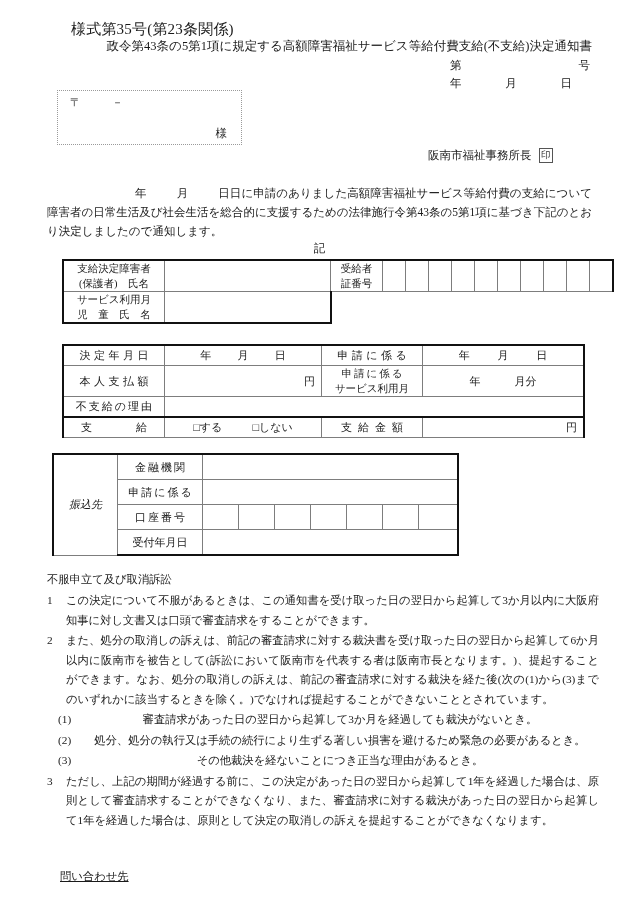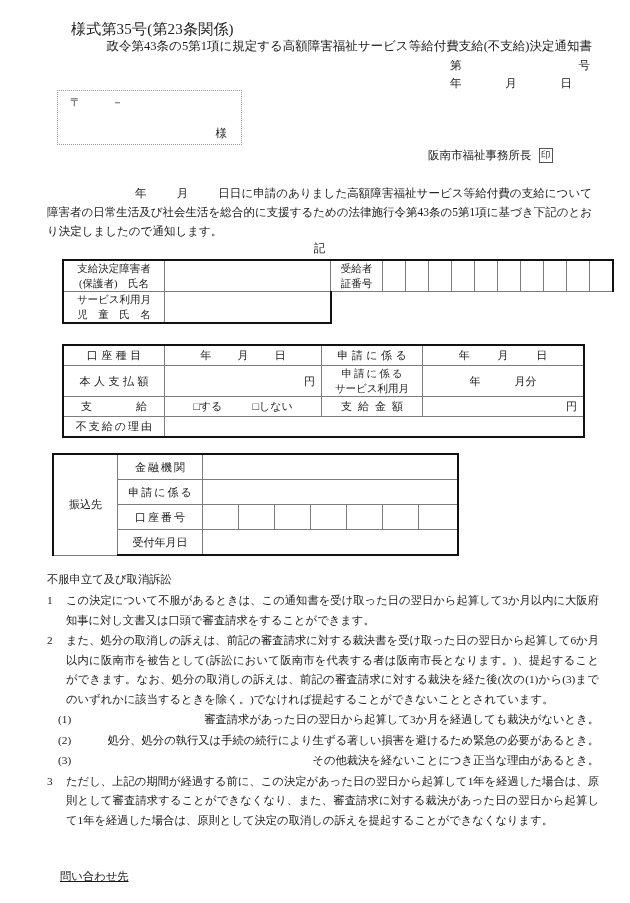--- a/index.html
+++ b/index.html
@@ -178,21 +178,21 @@
     display: flex;
     justify-content: center;
     gap: 34px;
   }
   .chk { display: flex; justify-content: center; gap: 30px; }
 
   
   #tbl3 { left: 52px; top: 453px; }
   #tbl3 td { height: 24px; }
   #tbl3 .outer-t { border-top: 2px solid #111; }
-  #tbl3 .outer-l { border-left: 2px solid #111; }
+  #tbl3 .outer-l { border-left: 2px solid #111; font-style: italic; }
   #tbl3 .outer-r { border-right: 2px solid #111; }
   #tbl3 .outer-b { border-bottom: 2px solid #111; }
 
   
   .appeals {
     position: absolute;
     left: 47px;
     top: 572px;
     width: 552px;
     font-size: 11.3px;
@@ -212,21 +212,21 @@
     width: 19px;
     flex: 0 0 19px;
     text-align: left;
   }
   .item .txt {
     flex: 1;
     text-align: justify;
     text-justify: inter-ideograph;
   }
   .sub .num { width: 34px; flex: 0 0 34px; padding-left: 11px; box-sizing: border-box; }
-  .sub .txt { text-align: right; }
+  .sub .txt { text-align: center; }
   .contact {
     position: absolute;
     left: 60px;
     top: 869px;
     font-size: 11.3px;
     text-decoration: underline;
   }
 </style>
 </head>
 <body>
@@ -297,21 +297,21 @@
       <td rowspan="2" class="outer-b outer-r"></td>
       <td class="nolines" colspan="11" rowspan="2"></td>
     </tr>
     <tr></tr>
   </tbody>
     </table>
 
   <table class="grid" id="tbl2">
     <tbody>
         <tr>
-      <td class="lbl outer-t outer-l sp" style="width:94px;">口座種目</td>
+      <td class="lbl outer-t outer-l sp" style="width:94px;">決定年月日</td>
       <td class="outer-t" style="width:156px;">
         <div class="ymd">
           <span>年</span>
           <span>月</span>
           <span>日</span>
         </div>
       </td>
       <td class="lbl outer-t sp" style="width:94px;">申請に係る</td>
       <td class="outer-t outer-r" style="width:160px;">
         <div class="ymd">
@@ -331,36 +331,36 @@
         <div>サービス利用月</div>
       </td>
       <td class="outer-r">
         <div class="ymd2">
           <span>年</span>
           <span>月分</span>
         </div>
       </td>
     </tr>
     <tr>
+      <td class="lbl outer-l outer-b sp2">不支給の理由</td>
+      <td class="outer-b outer-r" colspan="3"></td>
+    </tr>
+    <tr>
       <td class="lbl outer-l">支　　　　給</td>
       <td>
         <div class="chk">
           <span>□する</span>
           <span>□しない</span>
         </div>
       </td>
       <td class="lbl sp5">支給金額</td>
       <td class="outer-r yen">
         <span>円</span>
       </td>
     </tr>
-    <tr>
-      <td class="lbl outer-l outer-b sp2">不支給の理由</td>
-      <td class="outer-b outer-r" colspan="3"></td>
-    </tr>
   </tbody>
     </table>
 
   <table class="grid" id="tbl3">
     <tbody>
         <tr>
       <td class="lbl outer-t outer-l" rowspan="4" style="width:57px;">振込先</td>
       <td class="lbl outer-t sp2" style="width:78px;">金融機関</td>
       <td class="outer-t outer-r" colspan="7" style="width:248px;"></td>
     </tr>

